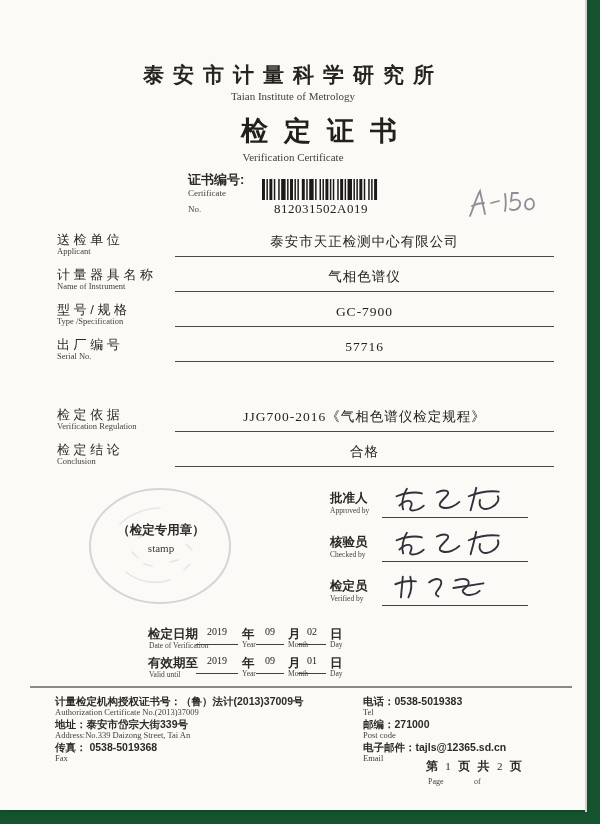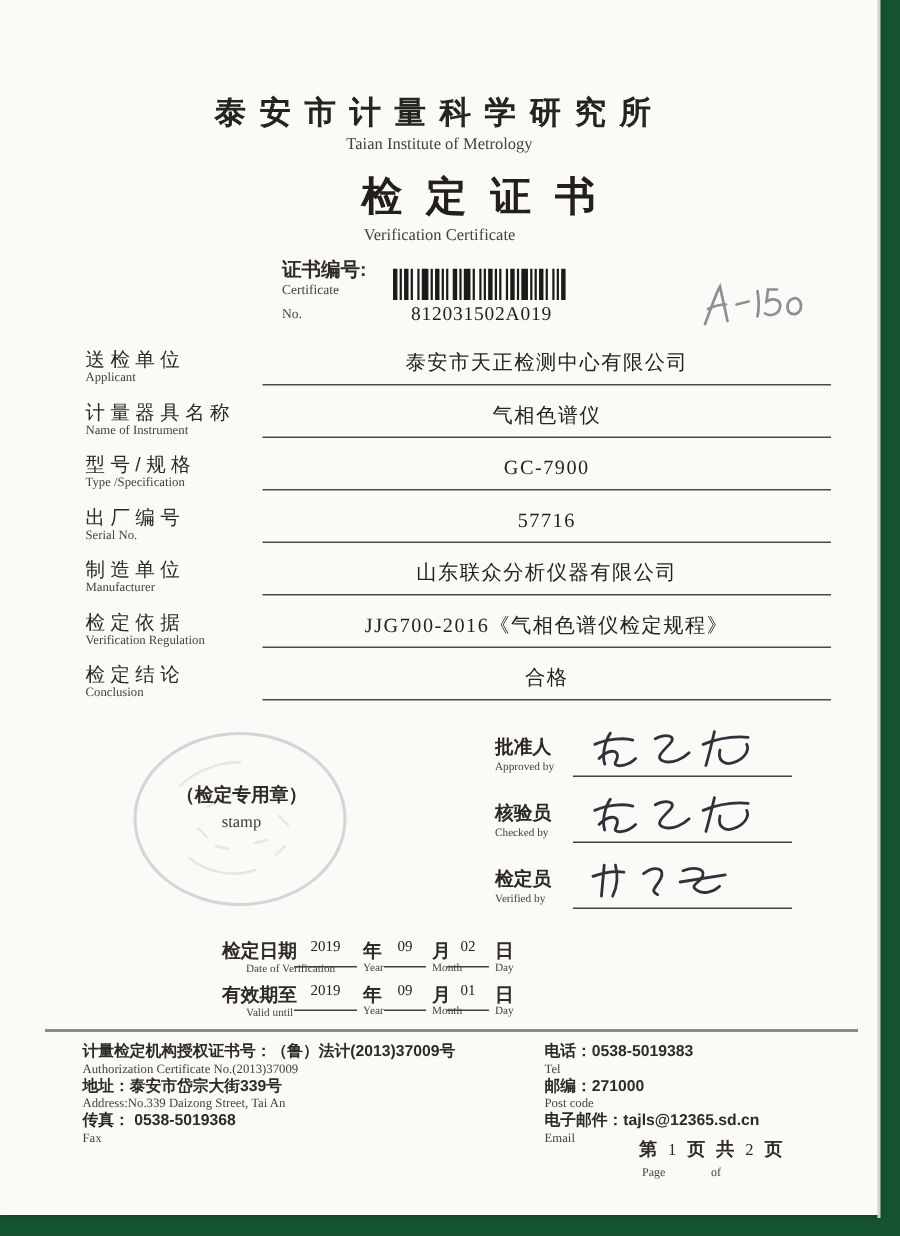--- a/index.html
+++ b/index.html
@@ -55,21 +55,21 @@
   
   .sigrow { position:absolute; left:330px; width:198px; height:30px; }
   .siglabel-cn { position:absolute; left:0; top:2px; font-size:12.5px; font-weight:700; color:#2b2825; }
   .siglabel-en { position:absolute; left:0; top:18px; font-size:7.5px; }
   .sigline { position:absolute; left:52px; right:0; bottom:0; border-bottom:1.4px solid #45423c; }
   .sigink { position:absolute; left:60px; bottom:3px; }
 
   
   .drow { position:absolute; left:148px; width:260px; height:26px; }
   .dlabel-cn { position:absolute; left:0; top:0; font-size:12.5px; font-weight:700; white-space:nowrap; }
-  .dlabel-en { position:absolute; left:16px; top:15px; font-size:7.5px; white-space:nowrap; }
+  .dlabel-en { position:absolute; left:1px; top:15px; font-size:7.5px; white-space:nowrap; }
   .dnum { position:absolute; top:0; height:19px; border-bottom:1.2px solid #45423c;
           text-align:center; font-family:"Liberation Serif", serif; font-size:10px; color:#24221f; }
   .dunit-cn { position:absolute; top:0; font-size:12.5px; font-weight:700; }
   .dunit-en { position:absolute; top:14px; font-size:7.5px; }
   .y-num { left:48px; width:42px; } .y-unit { left:94px; }
   .m-num { left:108px; width:28px; } .m-unit { left:140px; }
   .d-num { left:150px; width:28px; } .d-unit { left:182px; }
 
   
   .footer-rule { position:absolute; left:30px; top:686px; width:542px; height:2px; background:#8d8a84; }
@@ -160,25 +160,20 @@
     <div class="frow" style="top:301px">
       <div class="flabel-cn">型  号 / 规  格</div>
       <div class="flabel-en en-serif">Type /Specification</div>
       <div class="fvalue">GC-7900</div>
     </div>
     <div class="frow" style="top:336px">
       <div class="flabel-cn">出 厂 编 号</div>
       <div class="flabel-en en-serif">Serial No.</div>
       <div class="fvalue">57716</div>
     </div>
-    <div class="frow" style="top:371px">
-      <div class="flabel-cn">制 造 单 位</div>
-      <div class="flabel-en en-serif">Manufacturer</div>
-      <div class="fvalue">山东联众分析仪器有限公司</div>
-    </div>
     <div class="frow" style="top:406px">
       <div class="flabel-cn">检 定 依 据</div>
       <div class="flabel-en en-serif">Verification Regulation</div>
       <div class="fvalue">JJG700-2016《气相色谱仪检定规程》</div>
     </div>
     <div class="frow" style="top:441px">
       <div class="flabel-cn">检 定 结 论</div>
       <div class="flabel-en en-serif">Conclusion</div>
       <div class="fvalue">合格</div>
     </div>

